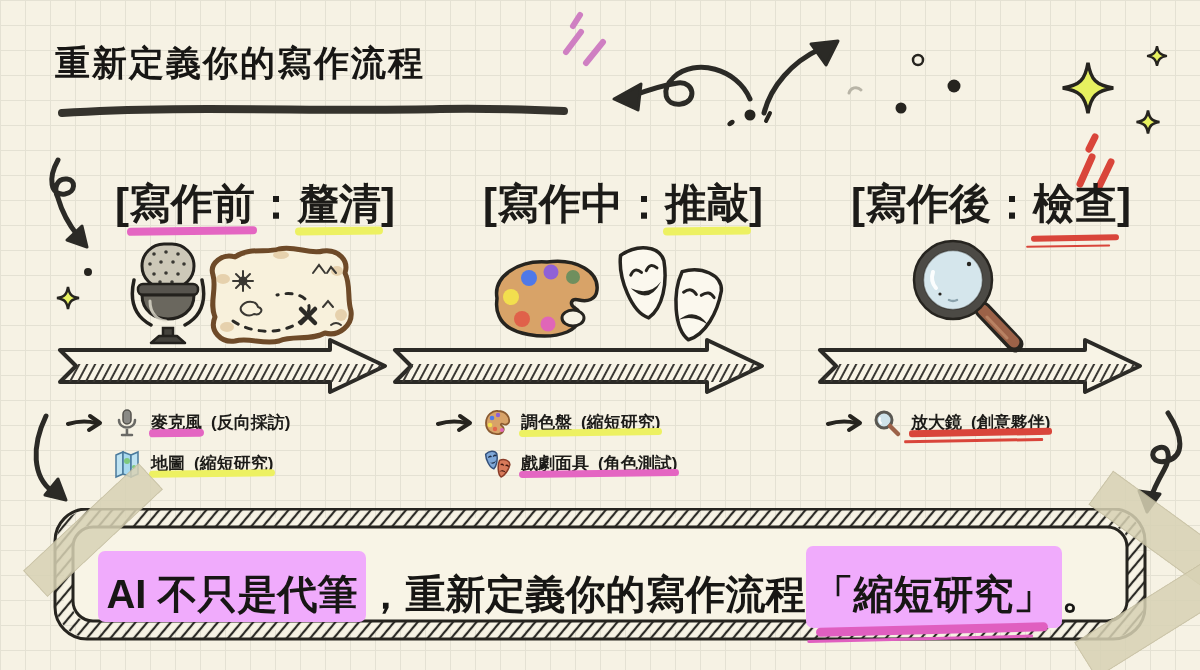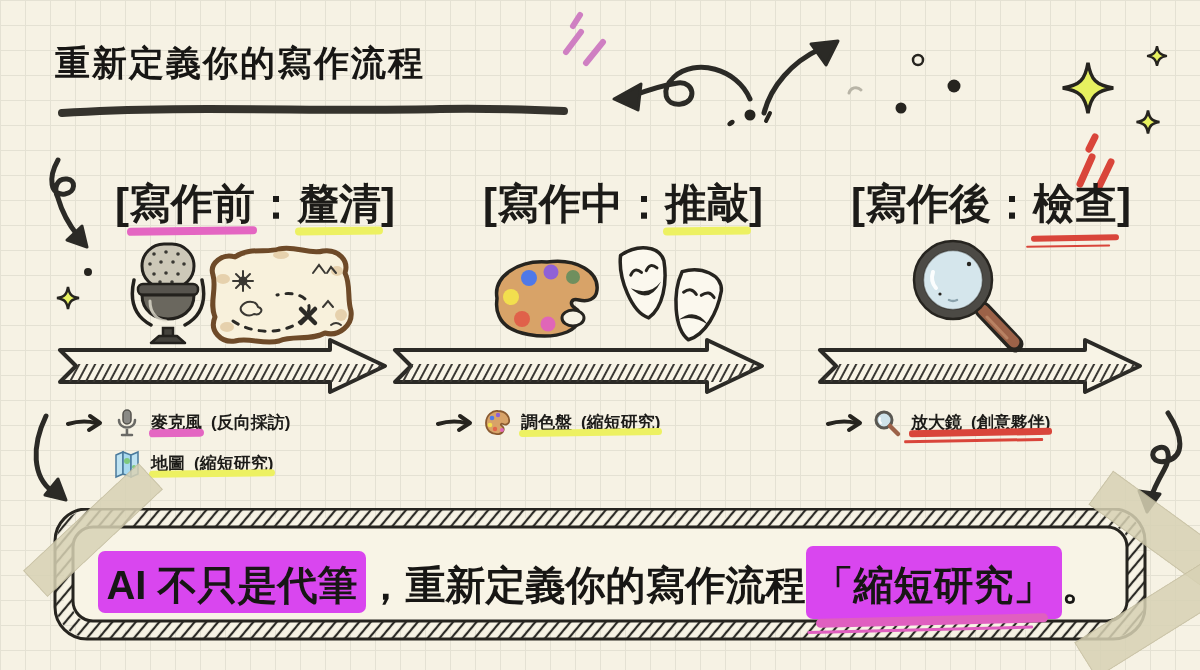--- a/index.html
+++ b/index.html
@@ -44,21 +44,21 @@
   .mini{width:30px;height:30px;margin-right:9px;flex:0 0 auto;}
   .tool-text{font-size:17px;font-weight:800;white-space:nowrap;position:relative;display:inline-block;color:#1c1b18;}
   .tool-text .note{margin-left:9px;}
   .tool-text.mark::after{bottom:-2px;height:7px;}
   
   .banner-frame{left:50px;top:508px;z-index:3;}
   .banner-text{
     left:90px;top:546px;width:1020px;text-align:center;z-index:3;
     font-size:40px;font-weight:900;color:#171614;white-space:nowrap;
   }
-  .hl{background:#d946ef;padding:12px 8px 6px;border-radius:7px;}
+  .hl{background:#f0abfc;padding:21px 8px 6px;border-radius:7px;}
   .mark-banner{position:relative;display:inline-block;}
   .mark-banner::after{
     content:"";position:absolute;left:10px;right:14px;bottom:-6px;height:9px;
     background:#e05fc0;border-radius:5px;transform:rotate(-1.4deg);
     box-shadow:-12px 9px 0 -3px #e05fc0;
   }
   
   .tape{
     position:absolute;background:rgba(215,209,180,0.85);
     box-shadow:inset 0 0 0 1px rgba(120,110,80,0.18);z-index:4;
@@ -301,20 +301,38 @@
       <circle cx="10" cy="10" r="2.3" fill="#4f79e8"></circle>
       <circle cx="16" cy="7" r="2.2" fill="#8e5fd6"></circle>
       <circle cx="8" cy="17" r="2.3" fill="#f3e14e"></circle>
       <circle cx="13" cy="21" r="2.2" fill="#e2654a"></circle>
       <circle cx="20" cy="22" r="2" fill="#e066b8"></circle>
     </svg>
     <div class="tool-text mark ul-yellow">
       <span>調色盤</span><span class="note">(縮短研究)</span>
     </div>
   </div>
+  <div class="tool-row">
+    <div class="spacer"></div>
+    <svg class="mini" viewBox="0 0 30 30">
+      <g transform="rotate(-12 10 11)">
+        <path d="M5,4 C9,1 15,2 16,6 C16,12 13,18 10,20 C6,18 4,9 5,4 Z" fill="#7fa8d8" stroke="#33507a" stroke-width="1.5"></path>
+        <path d="M7,8 q2,-2 3,0 M12,8 q2,-2 3,0" stroke="#1d2c44" stroke-width="1.4" fill="none"></path>
+        <path d="M7,13 q4,4 7,-1 q-3,3 -7,1 Z" fill="#1d2c44"></path>
+      </g>
+      <g transform="translate(12,9) rotate(12 8 10)">
+        <path d="M4,3 C8,0 14,1 15,5 C15,11 12,17 9,19 C5,17 3,8 4,3 Z" fill="#d87a5a" stroke="#8a3c28" stroke-width="1.5"></path>
+        <path d="M6,7 q2,-1.6 3,0.4 M11,7 q2,-1.6 3,0.4" stroke="#3c140c" stroke-width="1.4" fill="none"></path>
+        <path d="M6,14 q4,-4 7,0 q-3,-2 -7,0 Z" fill="#3c140c"></path>
+      </g>
+    </svg>
+    <div class="tool-text mark ul-pink">
+      <span>戲劇面具</span><span class="note">(角色測試)</span>
+    </div>
+  </div>
 </div>
 
 <div class="abs tools" style="left:826px;top:402px">
   <div class="tool-row">
     <svg class="bullet-arrow" viewBox="0 0 38 22">
       <path d="M2,12 C12,9 22,9 30,11" stroke="#26241f" stroke-width="4" fill="none" stroke-linecap="round"></path>
       <path d="M24,4 L34,11 L23,18" stroke="#26241f" stroke-width="4" fill="none" stroke-linecap="round" stroke-linejoin="round"></path>
     </svg>
     <svg class="mini" viewBox="0 0 30 30">
       <circle cx="12" cy="12" r="8" fill="#cfe3ea" stroke="#5a5852" stroke-width="3"></circle>

